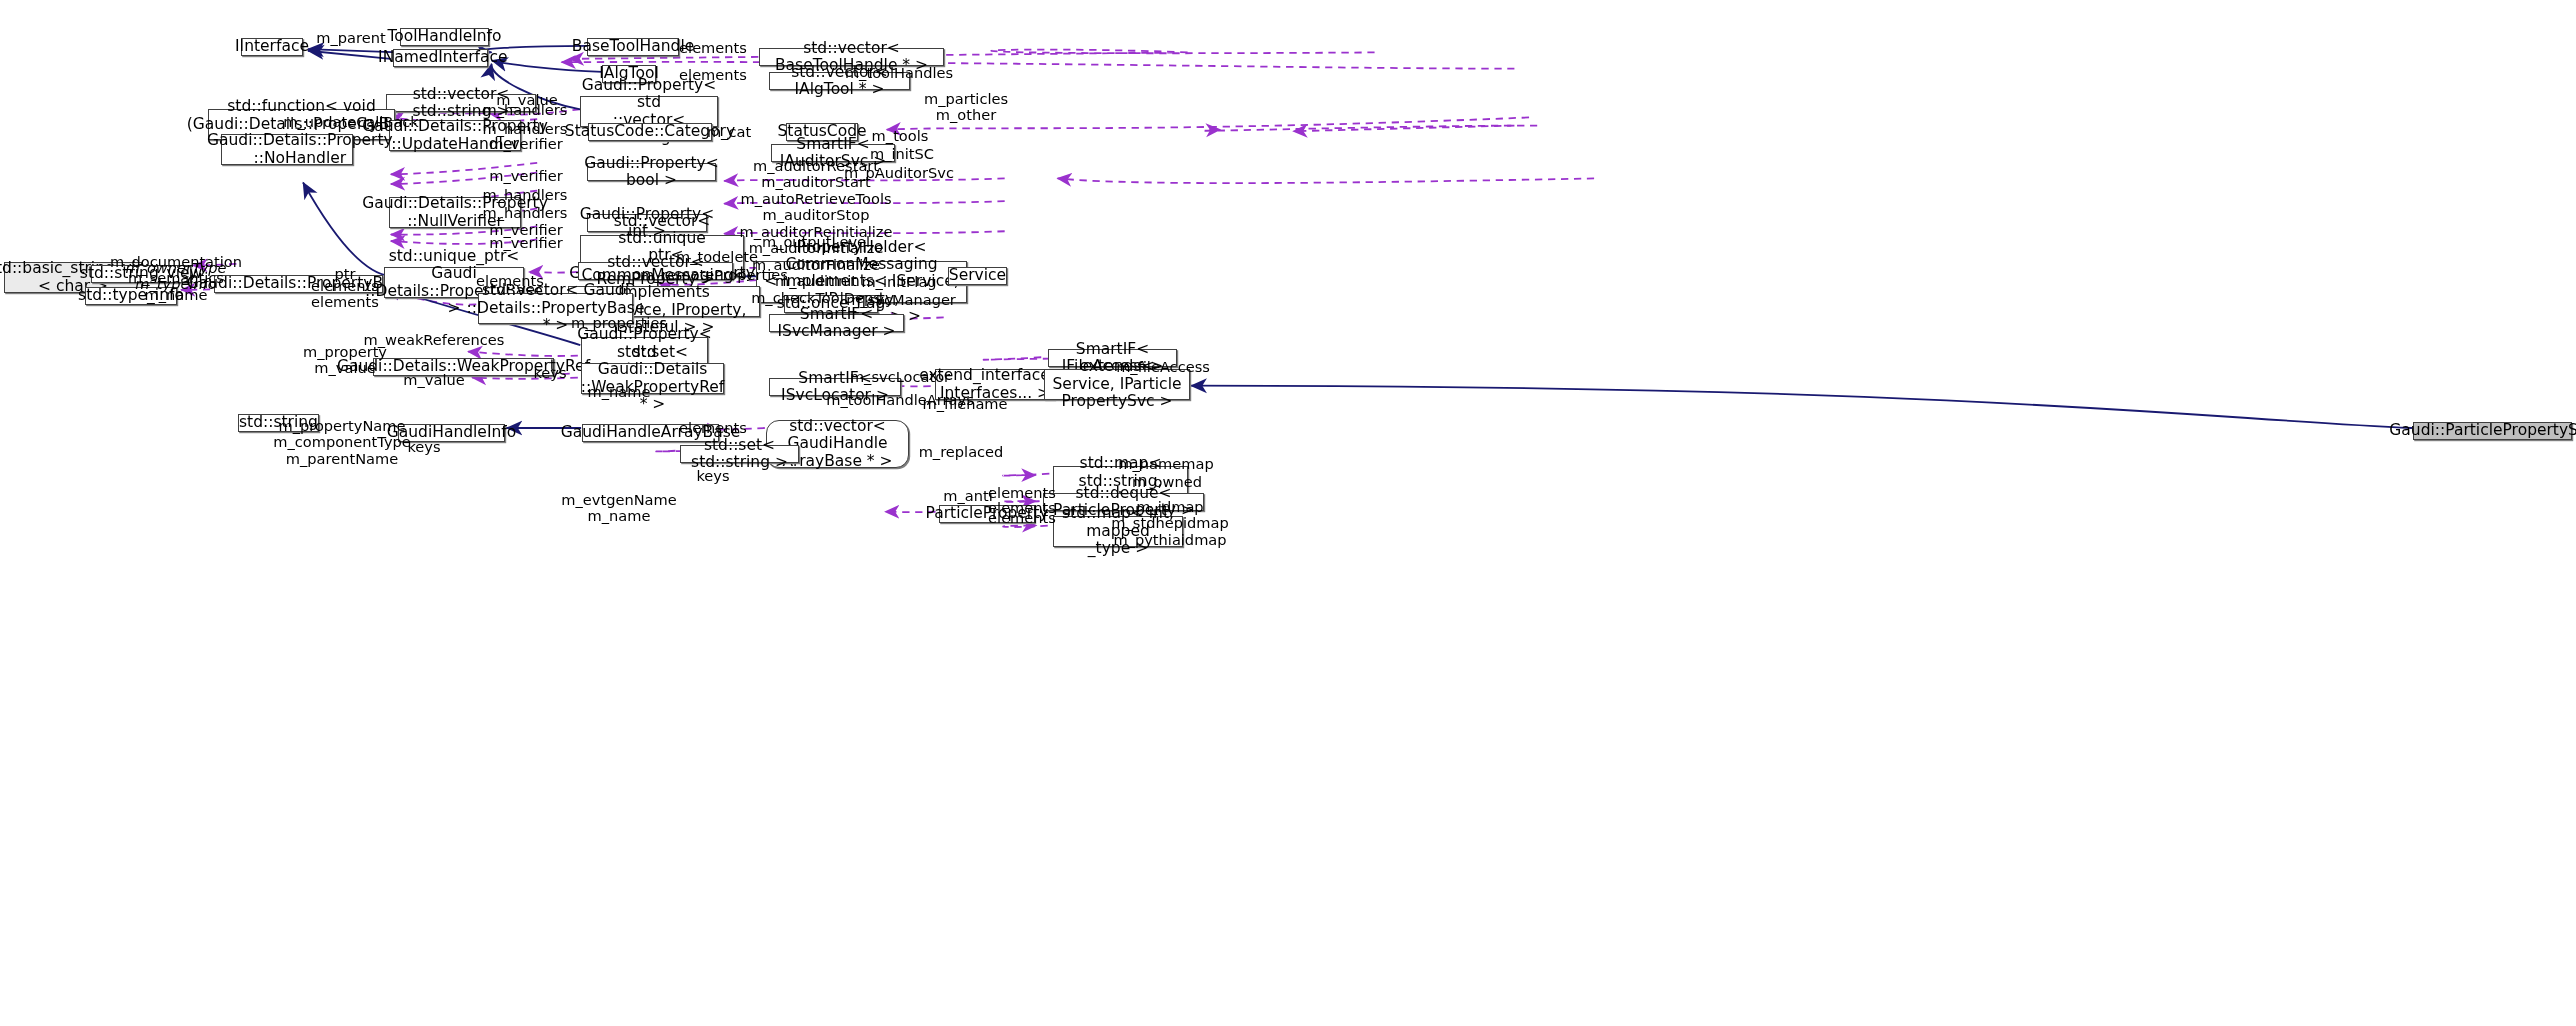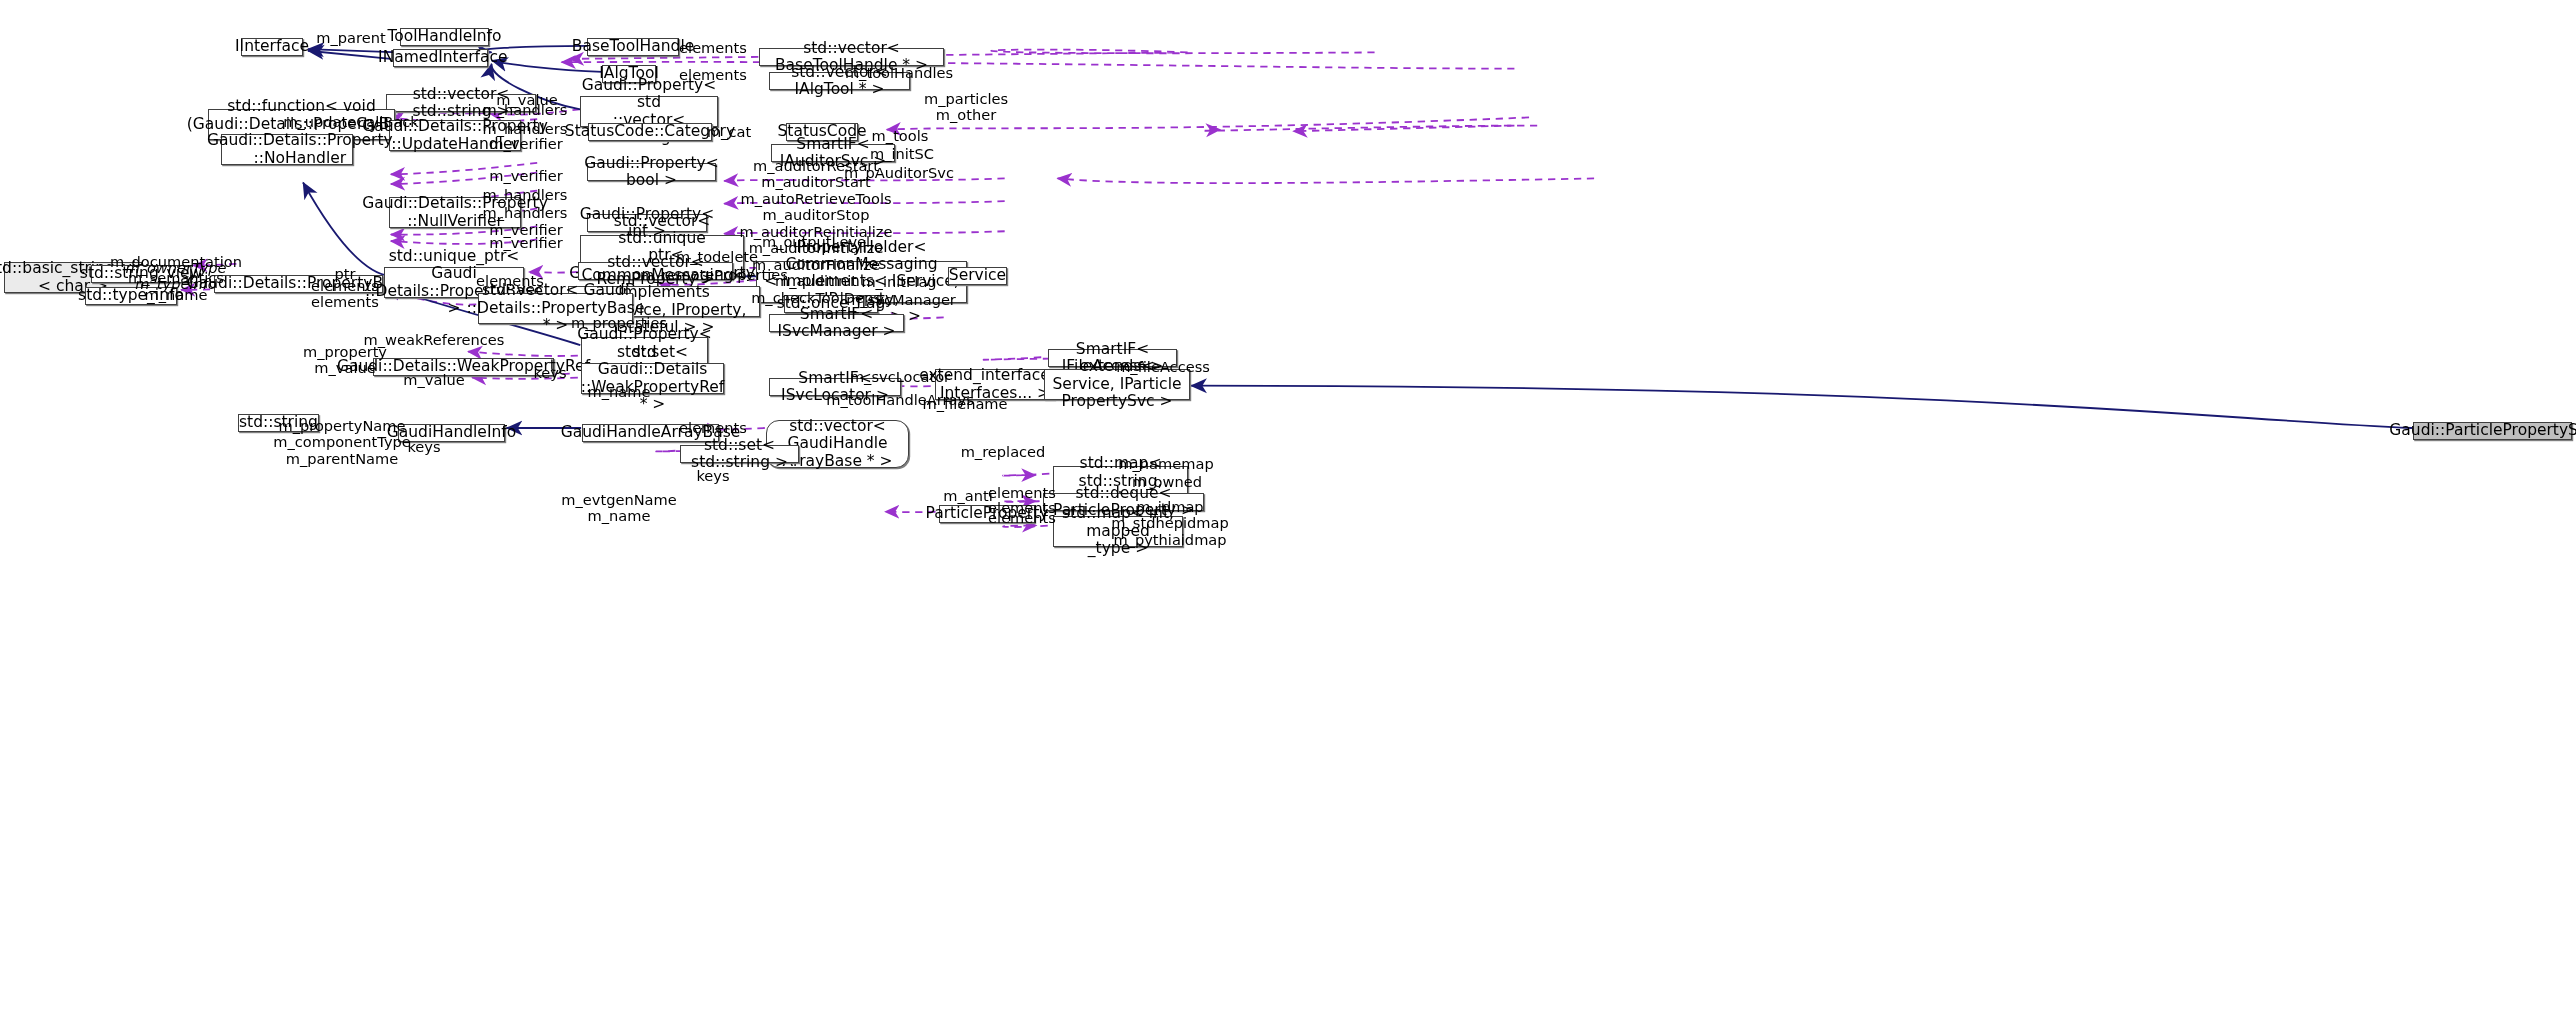--- a/index.html
+++ b/index.html
@@ -254,21 +254,21 @@
       <div class="elabel" style="left: 345px; top: 332px;">m_value</div>
       <div class="elabel" style="left: 434px; top: 344px;">m_value</div>
       <div class="elabel" style="left: 619px; top: 356px;">m_name</div>
       <div class="elabel" style="left: 900px; top: 364px;">m_toolHandleArrays</div>
       <div class="elabel" style="left: 965px; top: 368px;">m_filename</div>
       <div class="elabel" style="left: 342px; top: 390px;">m_propertyName
 m_componentType
 m_parentName</div>
       <div class="elabel" style="left: 713px; top: 392px;">elements</div>
       <div class="elabel" style="left: 424px; top: 411px;">keys</div>
-      <div class="elabel" style="left: 1003px; top: 416px;">m_replaced</div>
+      <div class="elabel" style="left: 961px; top: 416px;">m_replaced</div>
       <div class="elabel" style="left: 1166px; top: 428px;">m_namemap</div>
       <div class="elabel" style="left: 713px; top: 440px;">keys</div>
       <div class="elabel" style="left: 1167px; top: 446px;">m_owned</div>
       <div class="elabel" style="left: 968px; top: 460px;">m_anti</div>
       <div class="elabel" style="left: 1022px; top: 457px;">elements</div>
       <div class="elabel" style="left: 1022px; top: 472px;">elements</div>
       <div class="elabel" style="left: 1022px; top: 482px;">elements</div>
       <div class="elabel" style="left: 619px; top: 464px;">m_evtgenName
 m_name</div>
       <div class="elabel" style="left: 1170px; top: 471px;">m_idmap

